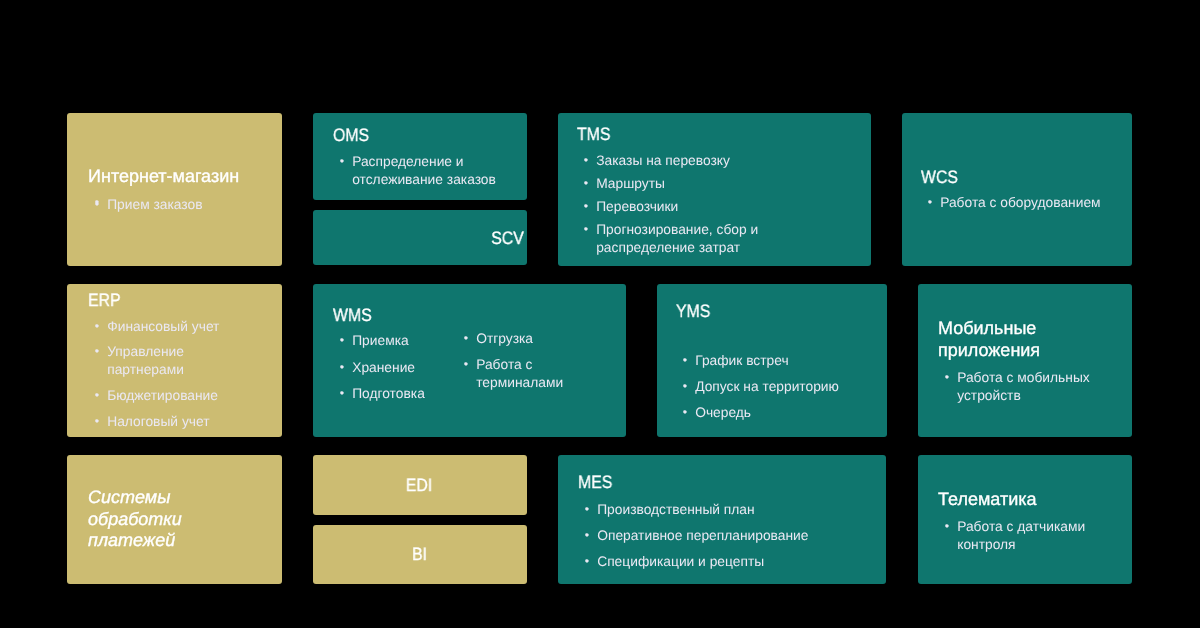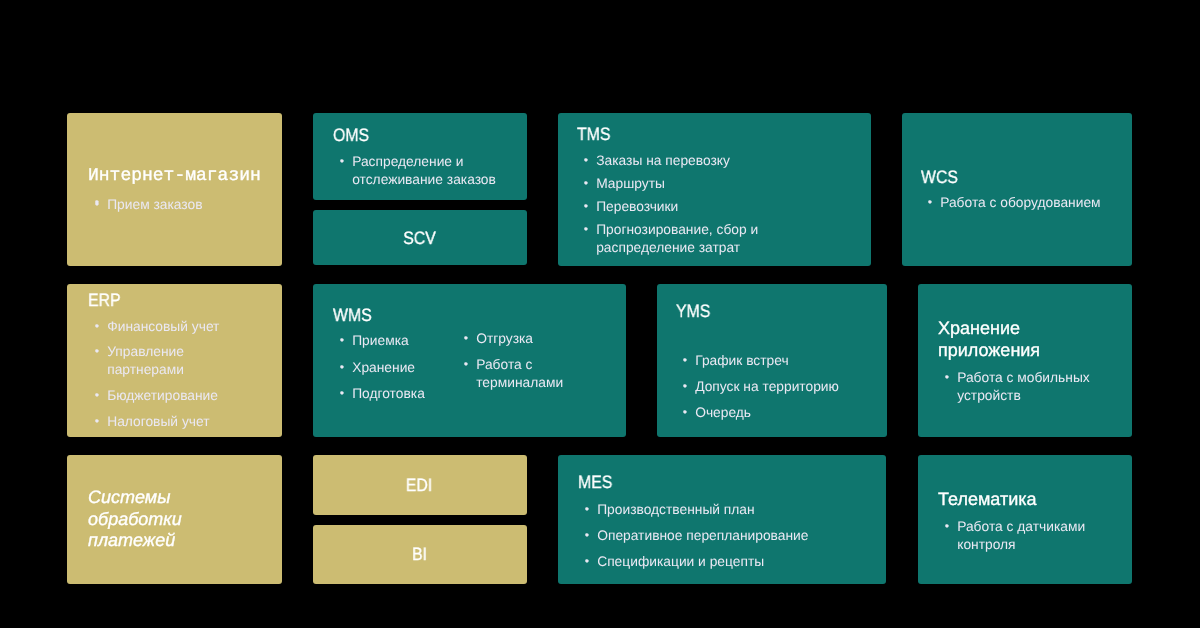--- a/index.html
+++ b/index.html
@@ -35,36 +35,36 @@
     font-size:13.8px;line-height:18px;padding-left:19.2px;will-change:transform;
   }
   .card-body li .bullet{position:absolute;left:6.8px;top:-0.9px;width:10px;text-align:left;font-size:12.6px;}
 
   .cols{display:flex;}
   .cols .col{flex:0 0 auto;}
 
   
   #card-shop      {left:67px;   top:113px;   width:214.5px; height:152.5px; padding-left:20.5px; padding-top:1px;}
   #card-oms       {left:312.5px;top:113px;   width:214px;   height:87px;    padding-left:20.5px;}
-  #card-scv       {left:312.5px;top:210px;   width:214px;   height:55px;    padding-top:2px;}
+  #card-scv       {left:312.5px;top:210px;   width:214px;   height:55px;    padding-top:2px;align-items:flex-end;}
   #card-tms       {left:557.5px;top:113px;   width:313px;   height:152.5px; padding-left:19.8px; padding-top:2px;}
   #card-wcs       {left:902px;  top:113px;   width:229.5px; height:152.5px; padding-left:19px;}
   #card-erp       {left:67px;   top:284px;   width:214.5px; height:152.5px; padding-left:20.5px;}
   #card-wms       {left:312.5px;top:284px;   width:313px;   height:152.5px; padding-left:20px;
                    justify-content:flex-start; padding-top:20.9px;}
   #card-yms       {left:656.5px;top:284px;   width:230px;   height:152.5px; padding-left:19.5px; padding-top:2px;gap:23px;}
   #card-mobile    {left:917.5px;top:284px;   width:214px;   height:152.5px; padding-left:20px;   padding-top:2px;}
   #card-payments  {left:67px;   top:455px;   width:214.5px; height:129px;   padding-left:20.5px;}
   #card-edi       {left:312.5px;top:455px;   width:214px;   height:60px;    padding-top:2px;}
   #card-bi        {left:312.5px;top:524.5px; width:214px;   height:59.5px;  padding-top:2px;}
   #card-mes       {left:557.5px;top:455px;   width:328.5px; height:129px;   padding-left:20px;   padding-top:4px;}
   #card-telematics{left:917.5px;top:455px;   width:214px;   height:129px;   padding-left:20px;   padding-top:4px;}
 
   
-  #card-shop     .card-title{width:180px;font-family:Liberation Mono, monospace;}
+  #card-shop     .card-title{width:180px;}
   #card-oms      .card-title{width:180px;}
   #card-tms      .card-title{width:280px;}
   #card-wcs      .card-title{width:195px;}
   #card-erp      .card-title{width:180px;}
   #card-wms      .card-title{width:280px;}
   #card-yms      .card-title{width:195px;}
   #card-mobile   .card-title{width:150px;}
   #card-payments .card-title{width:120px;font-style:italic;}
   #card-mes      .card-title{width:290px;}
   #card-telematics .card-title{width:180px;}
@@ -166,21 +166,21 @@
   <div class="card purple" id="card-yms">
     <div class="card-title latin">YMS</div>
     <ul class="card-body">
       <li><span class="bullet">•</span><span>График встреч</span></li>
       <li><span class="bullet">•</span><span>Допуск на территорию</span></li>
       <li><span class="bullet">•</span><span>Очередь</span></li>
     </ul>
   </div>
 
   <div class="card purple" id="card-mobile">
-    <div class="card-title">Хранение приложения</div>
+    <div class="card-title">Мобильные приложения</div>
     <ul class="card-body">
       <li><span class="bullet">•</span><span>Работа с мобильных устройств</span></li>
     </ul>
   </div>
 
   <div class="card yellow" id="card-payments">
     <div class="card-title">Системы обработки платежей</div>
   </div>
 
   <div class="card yellow centered" id="card-edi">

